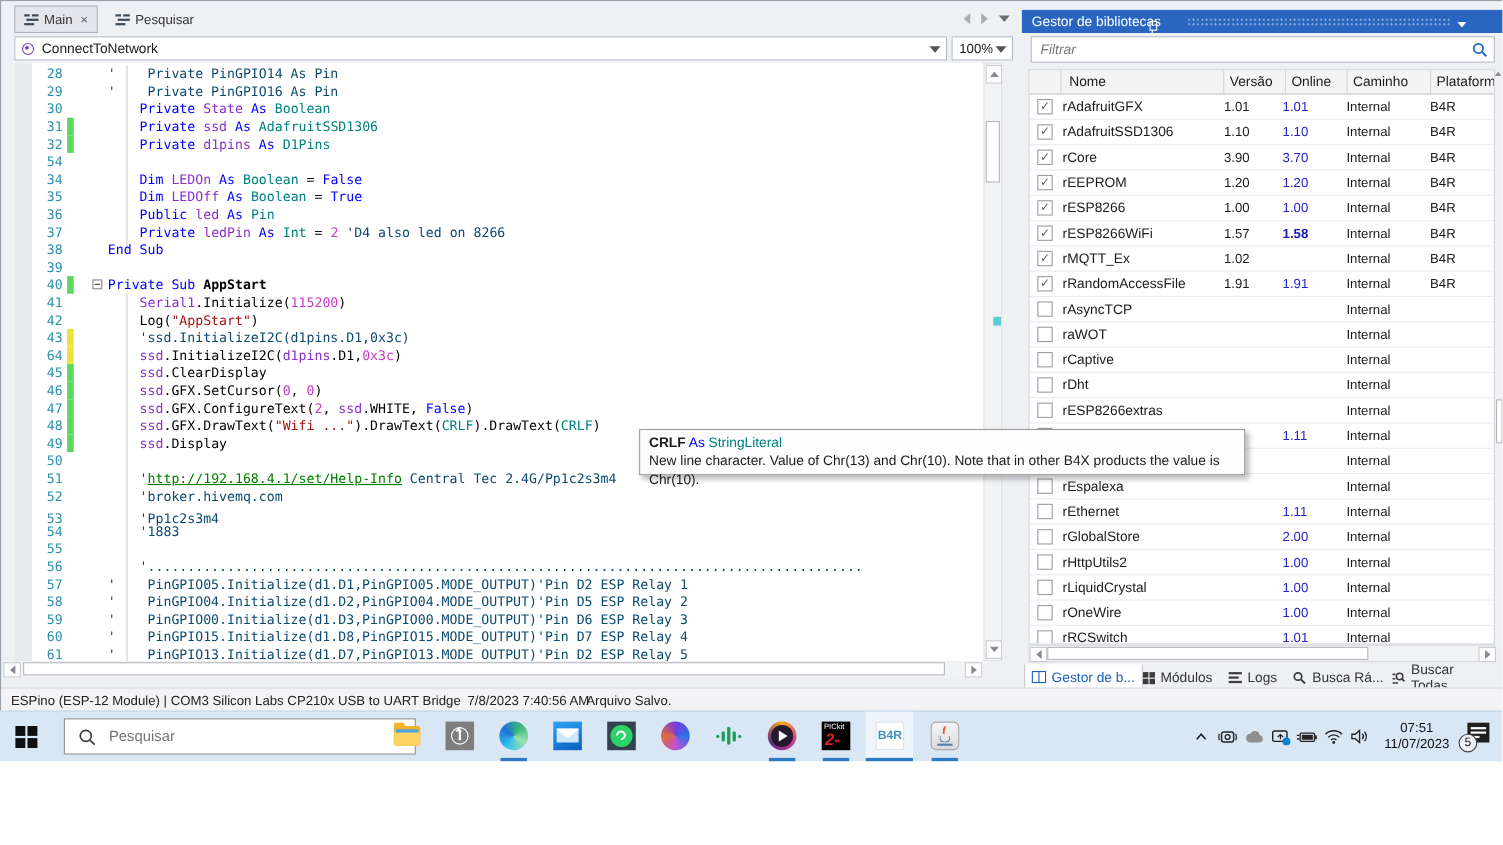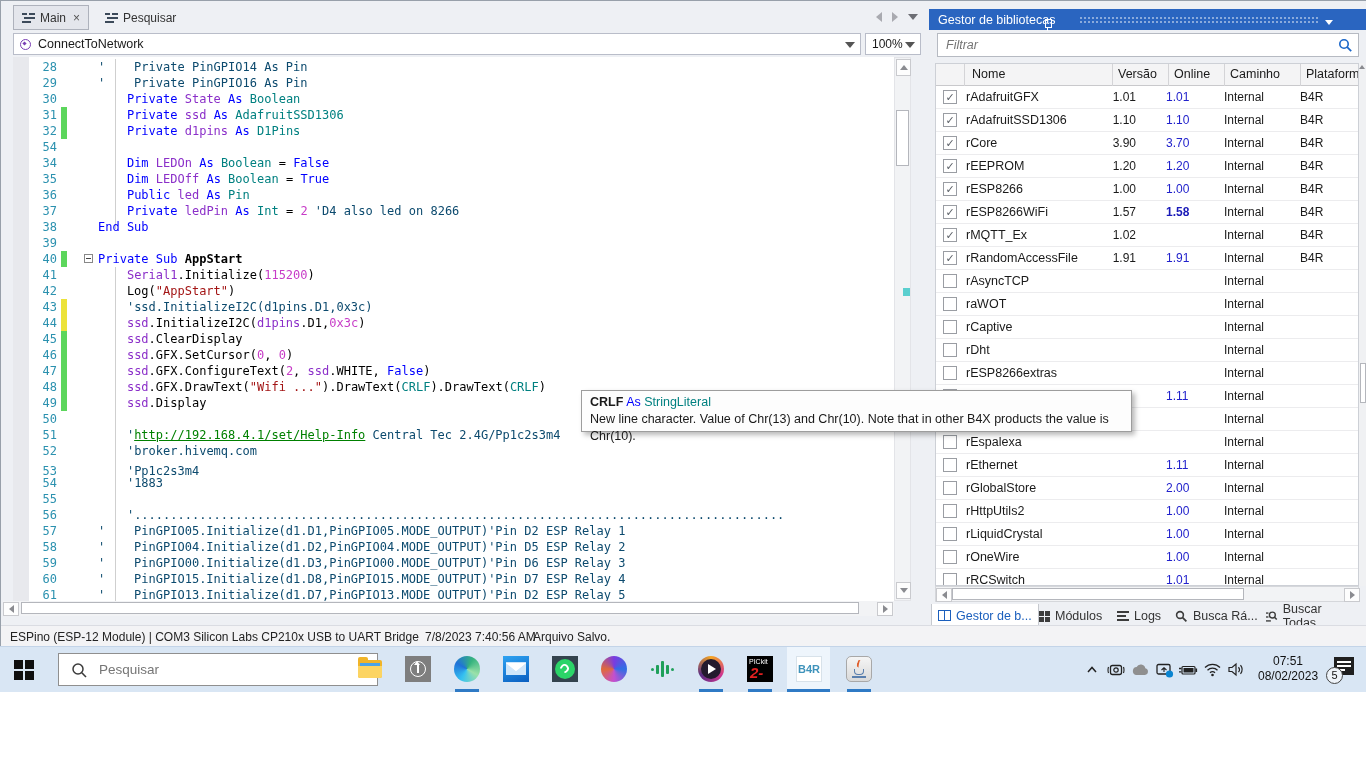--- a/index.html
+++ b/index.html
@@ -260,21 +260,21 @@
           <div class="cline" style="top: 226px;">
             <span class="ln">42</span>
             <span class="code"><span class="tc-p">    Log(</span><span class="tc-s">"AppStart"</span><span class="tc-p">)</span></span>
           </div>
           <div class="cline" style="top: 242px;">
             <span class="ln">43</span>
             <span class="chbar y"></span>
             <span class="code"><span class="tc-p">    </span><span class="tc-c">'ssd.InitializeI2C(d1pins.D1,0x3c)</span></span>
           </div>
           <div class="cline" style="top: 258px;">
-            <span class="ln">44</span>
+            <span class="ln">64</span>
             <span class="chbar y"></span>
             <span class="code"><span class="tc-p">    </span><span class="tc-v">ssd</span><span class="tc-p">.InitializeI2C(</span><span class="tc-v">d1pins</span><span class="tc-p">.D1,</span><span class="tc-n">0x3c</span><span class="tc-p">)</span></span>
           </div>
           <div class="cline" style="top: 274px;">
             <span class="ln">45</span>
             <span class="chbar g"></span>
             <span class="code"><span class="tc-p">    </span><span class="tc-v">ssd</span><span class="tc-p">.ClearDisplay</span></span>
           </div>
           <div class="cline" style="top: 290px;">
             <span class="ln">46</span>
@@ -771,21 +771,21 @@
       </span>
       <span class="trayicon">
         <svg width="18" height="15" viewBox="0 0 18 15">
           <polygon points="2,5.5 5,5.5 9,2 9,13 5,9.5 2,9.5" fill="none" stroke="#222" stroke-width="1.2"></polygon>
           <path d="M11.5 5 a4 4 0 0 1 0 5 M13.5 3.2 a7 7 0 0 1 0 8.6" fill="none" stroke="#222" stroke-width="1.2"></path>
         </svg>
       </span>
     </div>
     <div class="clock">
       <div>07:51</div>
-      <div>08/02/2023</div>
+      <div>11/07/2023</div>
     </div>
     <div class="notif">
         <i></i>
         <i></i>
         <i></i>
       </div>
     <div class="badge">5</div>
   </div>
 </div>
 

